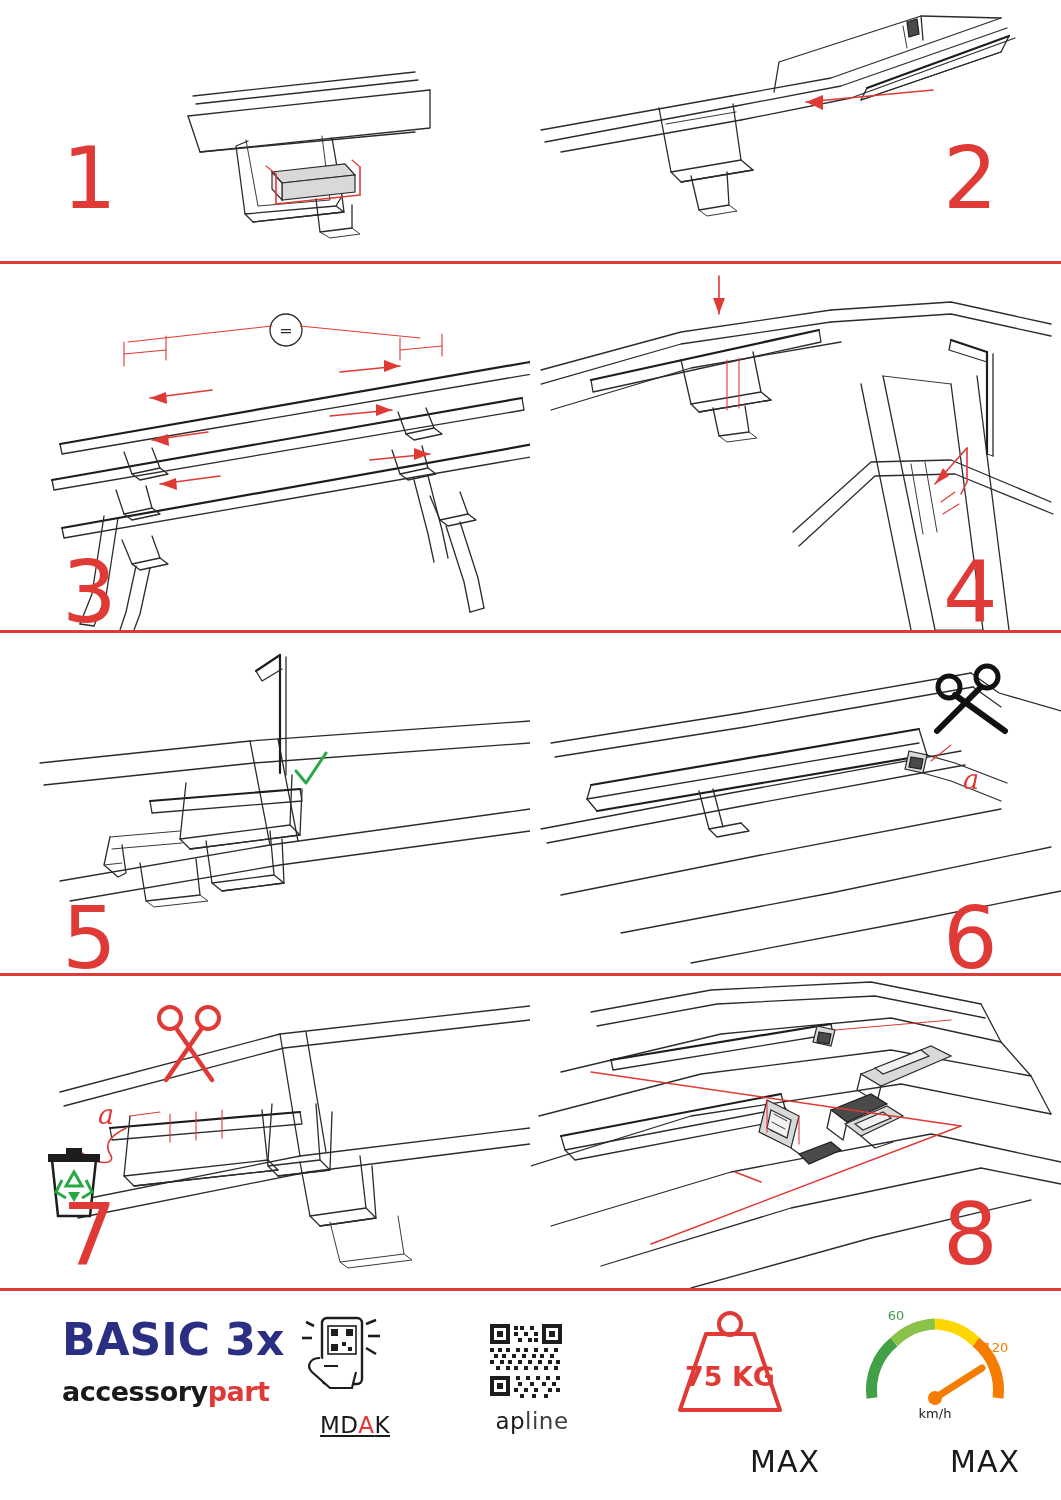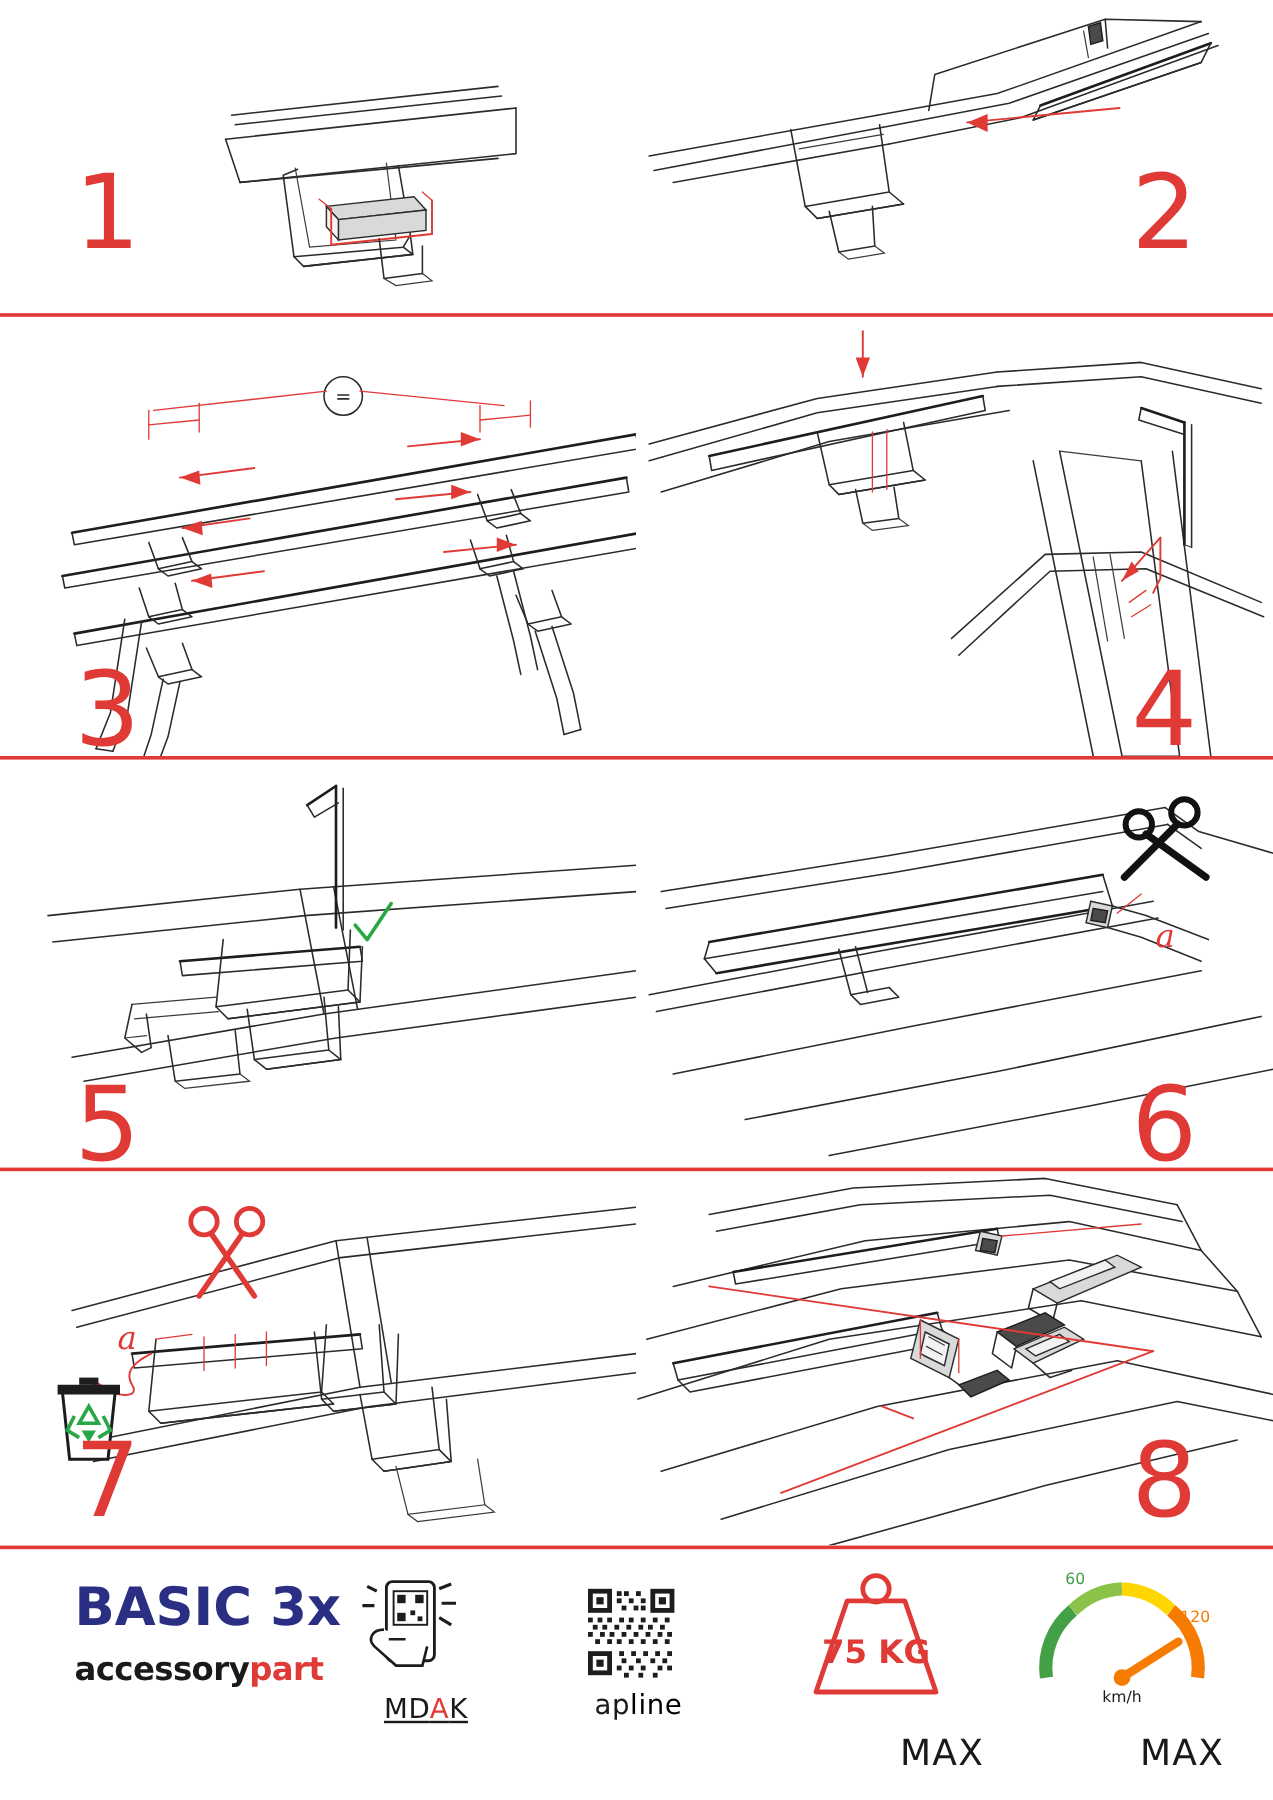--- a/index.html
+++ b/index.html
@@ -98,21 +98,21 @@
     font-size: 23px;
     color: #3a3a3a;
     letter-spacing: 0.5px;
     margin-top: 6px;
     white-space: nowrap;
   }
   .cap-mdak { color: #1a1a1a; font-weight: 500; text-decoration: underline; }
   .cap-mdak .a { color: #e03a36; }
   .cap-ipqi { color: #8d8d8d; }
   .cap-apline { color: #1a1a1a; }
-  .cap-apline .line { color: #000000; }
+  .cap-apline .line { color: #404040; }
 
   .maxblock {
     position: absolute;
     text-align: right;
   }
   .max-label {
     font-family: "DejaVu Sans", sans-serif;
     font-size: 30px;
     color: #1a1a1a;
     letter-spacing: 1px;

